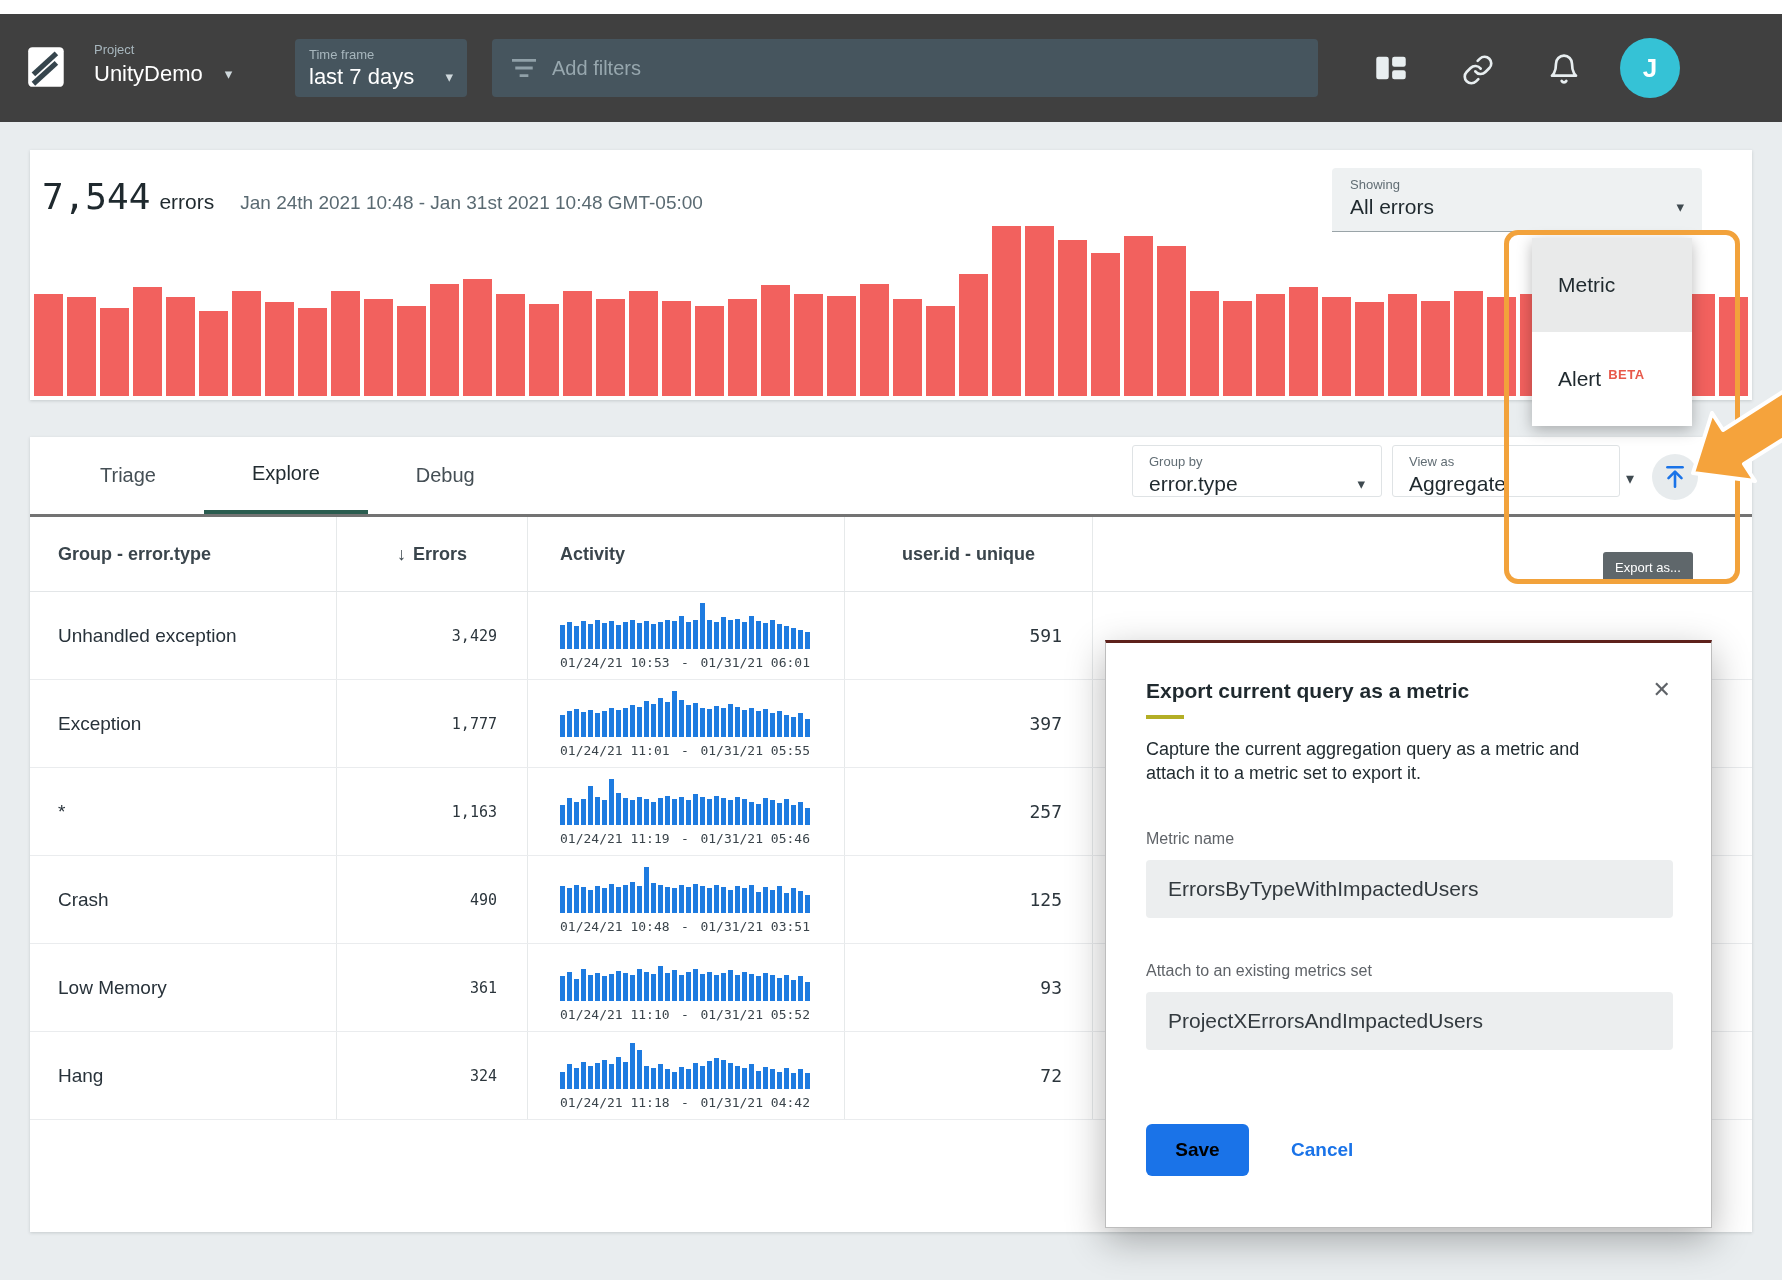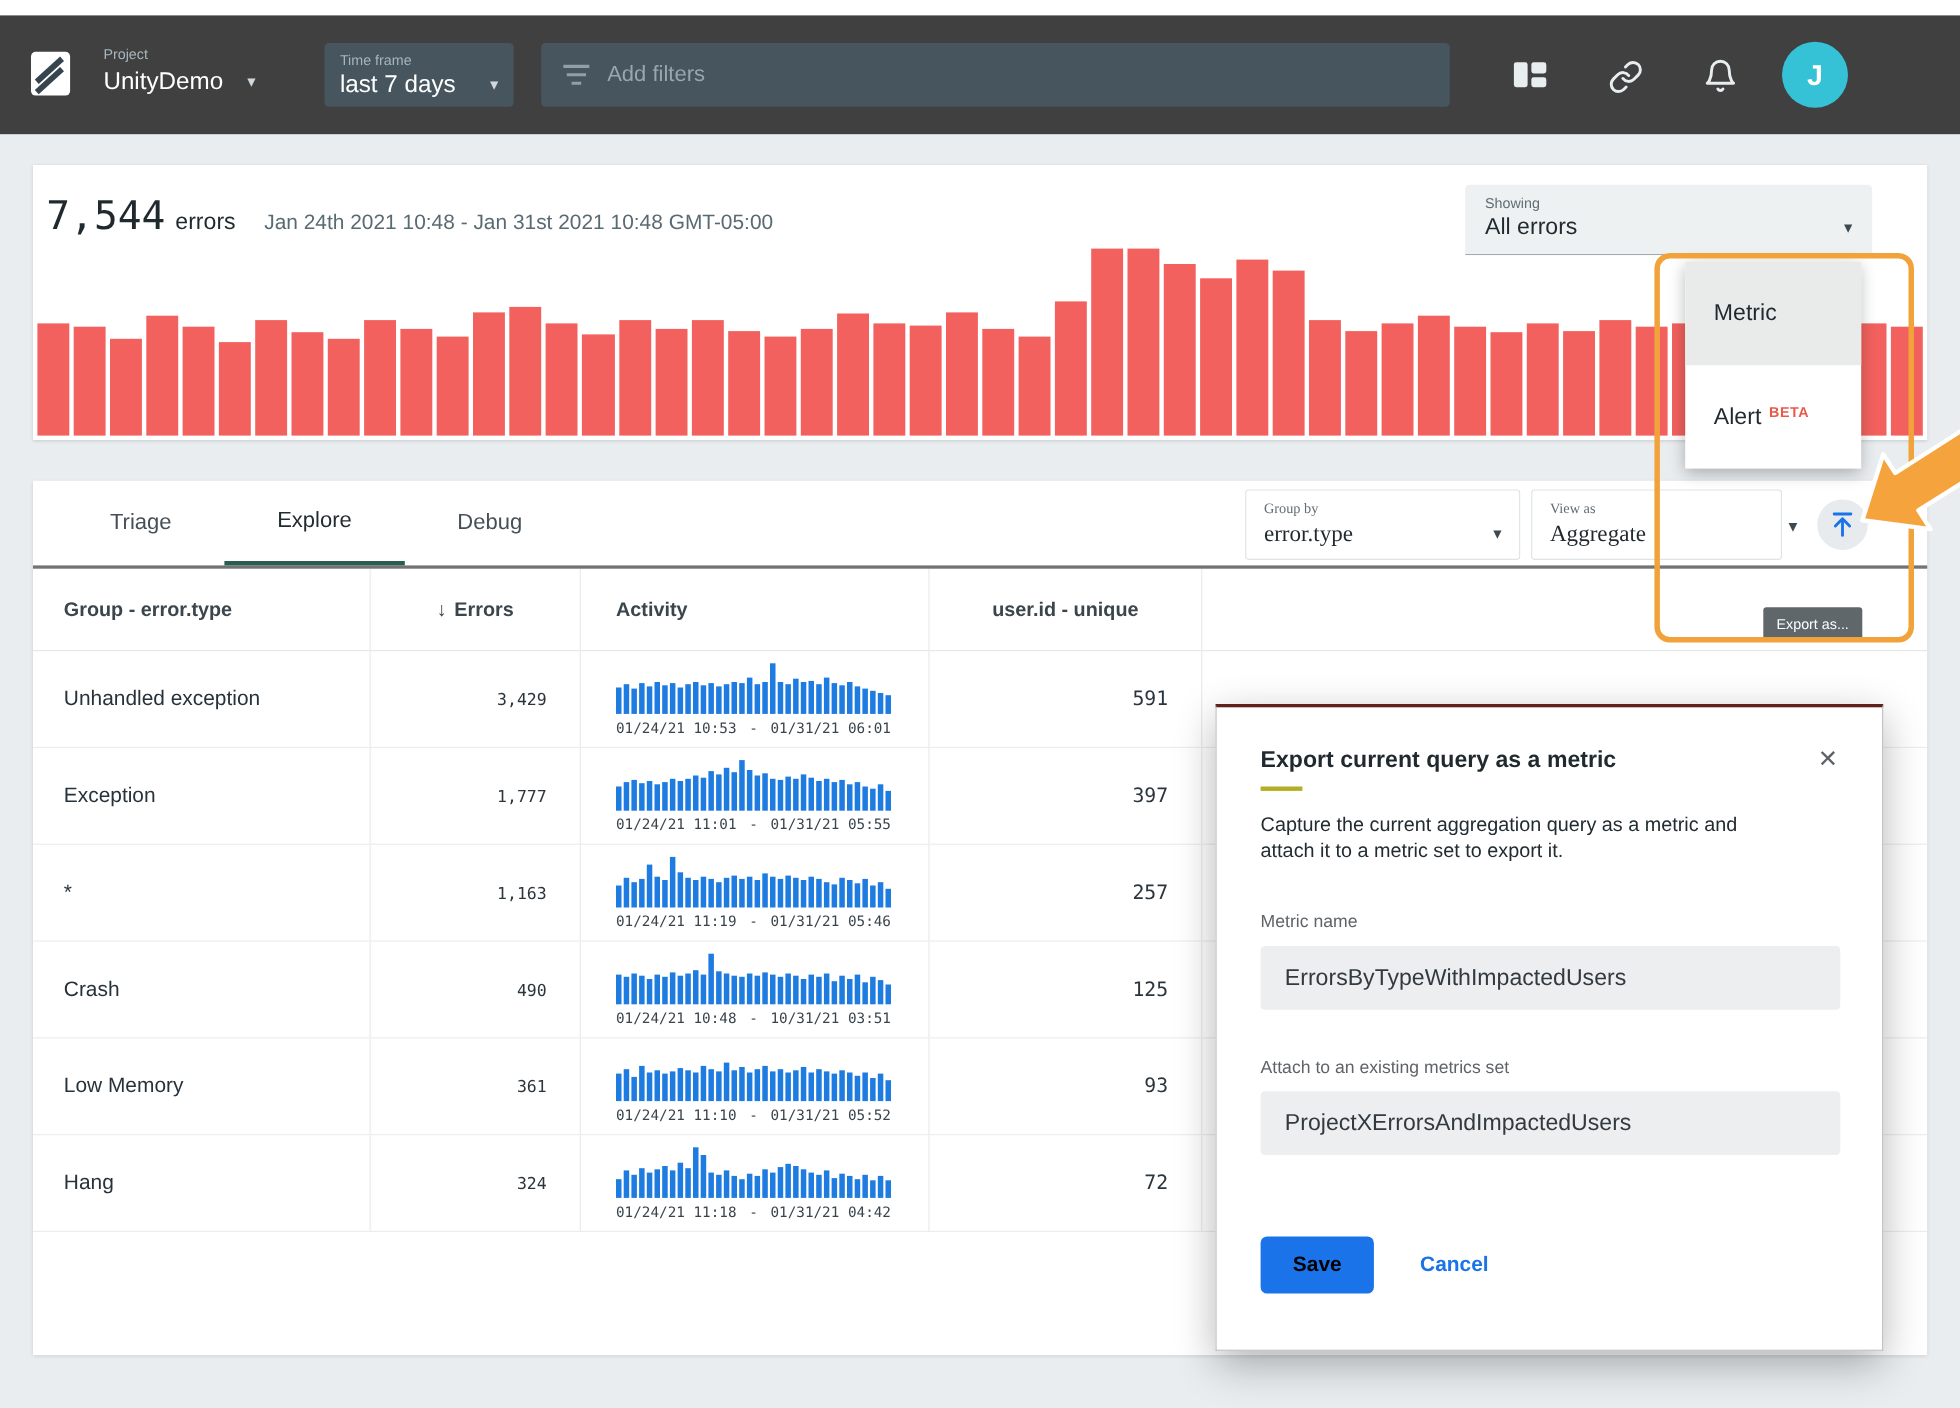--- a/index.html
+++ b/index.html
@@ -43,21 +43,21 @@
   .fb-value { font-size:21px; color:#1f292e; }
 
   
   .histogram { position:absolute; left:4px; bottom:4px; width:1714px; height:172px; display:flex; align-items:flex-end; gap:4px; }
   .hbar { flex:1; background:#f2615e; }
 
   
   .tabs-row { position:relative; height:80px; border-bottom:3px solid #737373; display:flex; align-items:stretch; padding-left:22px; }
   .tab { padding:0 48px; display:flex; align-items:center; font-size:20px; color:#454f55; cursor:pointer; }
   .tab.active { color:#222c31; border-bottom:4px solid #2a5c4f; }
-  .field-box { position:absolute; top:8px; height:64px; background:#fff; border:1px solid #dfe3e5; border-radius:3px; padding:8px 16px 0 16px; cursor:pointer;font-family:Liberation Serif, serif; }
+  .field-box { position:absolute; top:8px; height:52px; background:#fff; border:1px solid #dfe3e5; border-radius:3px; padding:8px 16px 0 16px; cursor:pointer; }
   .groupby-box { left:1102px; width:250px; }
   .viewas-box { left:1362px; width:228px; }
   .viewas-caret { position:absolute; left:1596px; top:32px; font-size:16px; color:#3f4a50; cursor:pointer; }
   .export-btn { position:absolute; left:1622px; top:17px; width:46px; height:46px; border-radius:50%; background:#e7ebed; display:flex; align-items:center; justify-content:center; cursor:pointer; }
 
   
   .thead { display:flex; height:75px; border-bottom:1px solid #e3e6e8; }
   .hcell { display:flex; align-items:center; font-size:18px; font-weight:bold; color:#3a454c; }
   .cw1 { width:307px; } .cw2 { width:191px; } .cw3 { width:317px; } .cw4 { width:248px; } .cw5 { flex:1; }
   .cw1,.cw2,.cw3,.cw4 { border-right:1px solid #e6e9ea; }
@@ -459,21 +459,21 @@
               <div class="sbar" style="height: 23px;"></div>
               <div class="sbar" style="height: 27px;"></div>
               <div class="sbar" style="height: 20px;"></div>
               <div class="sbar" style="height: 25px;"></div>
               <div class="sbar" style="height: 22px;"></div>
               <div class="sbar" style="height: 18px;"></div>
             </div>
             <div class="cap">
               <span>01/24/21 10:48</span>
               <span class="dash">-</span>
-              <span>10/31/21 03:51</span>
+              <span>01/31/21 03:51</span>
             </div>
           </div>
           <div class="tcell cw4 cu">125</div>
           <div class="tcell cw5"></div>
         </div>
         <div class="trow">
           <div class="tcell cw1 cg">Low Memory</div>
           <div class="tcell cw2 ce">361</div>
           <div class="tcell cw3 ca">
             <div class="spark">

